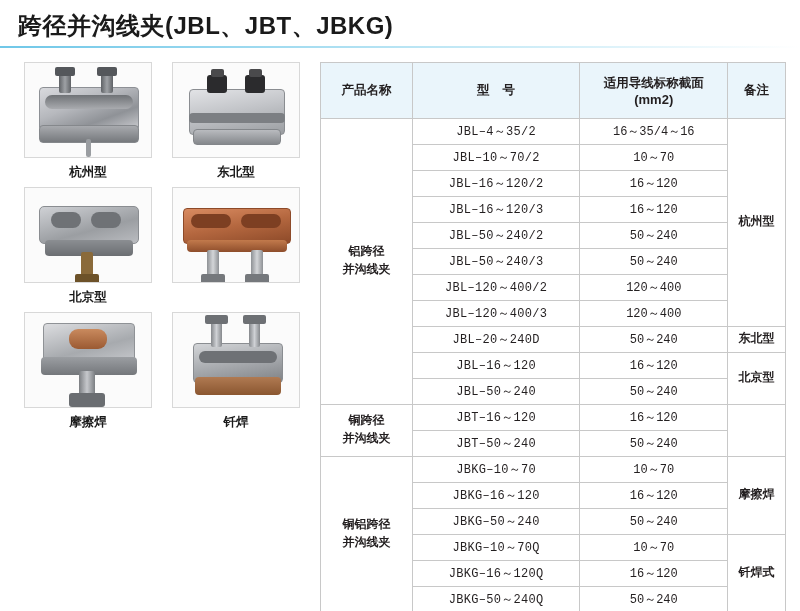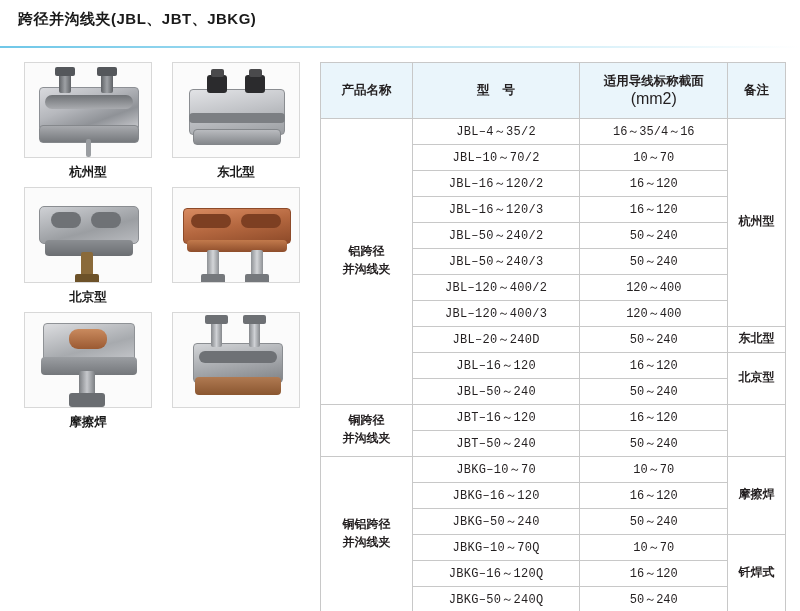--- a/index.html
+++ b/index.html
@@ -17,21 +17,21 @@
   }
   
   #header {
     position: absolute;
     left: 0; top: 0;
     width: 800px; height: 48px;
   }
   #header-title {
     position: absolute;
     left: 18px; top: 10px;
-    font-size: 15px;
+    font-size: 24px;
     font-weight: bold;
     letter-spacing: 0.5px;
     color: #1a1a1a;
   }
   #header-rule {
     position: absolute;
     left: 0; top: 46px;
     width: 800px; height: 2px;
     background: linear-gradient(to right, #6fc7e8 0%, #bfe7f5 55%, #ffffff 100%);
   }
@@ -177,21 +177,21 @@
     height: 56px;
     font-weight: bold;
     font-size: 12.5px;
     margin-left: 36px;
   }
   #spec-table tbody td { height: 26px; font-family: Liberation Mono, monospace; }
   .col-name  { width: 92px;  font-weight: bold; line-height: 1.45; }
   .col-model { width: 168px; letter-spacing: 0.3px; }
   .col-sec   { width: 148px; }
   .col-note  { width: 58px;  font-weight: bold; line-height: 1.4; }
-  .unit-line { display:block; font-weight: normal; font-size: 16px; }
+  .unit-line { display:block; font-weight: bold; font-size: 13px; }
 </style>
 </head>
 <body>
 
 <div id="page">
 
   <div id="header">
     <div id="header-title">跨径并沟线夹(JBL、JBT、JBKG)</div>
     <div id="header-rule"></div>
   </div>
@@ -276,20 +276,21 @@
         <div class="art">
           <div class="body-blk f1"></div>
             <div class="body-blk f2"></div>
             <div class="body-blk f3"></div>
           <div class="bolt f-s1"></div>
             <div class="bolt f-s2"></div>
           <div class="bolt f-n1"></div>
             <div class="bolt f-n2"></div>
         </div>
       </div>
+      <div class="g-caption">钎焊</div>
     </div>
 
   </div>
 
   <table id="spec-table">
     <thead>
       <tr>
         <th class="col-name">产品名称</th>
         <th class="col-model">型　号</th>
         <th class="col-sec">

